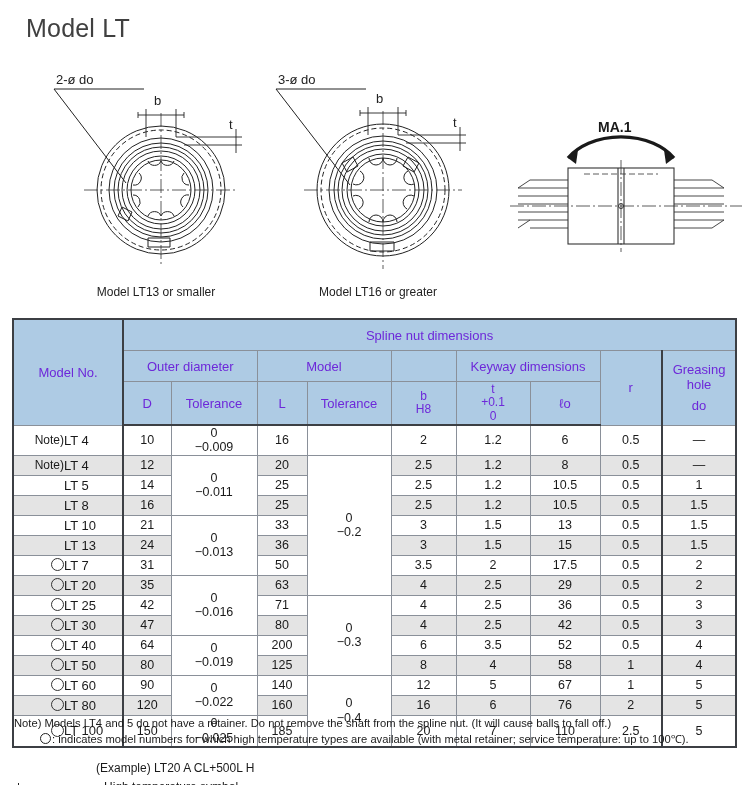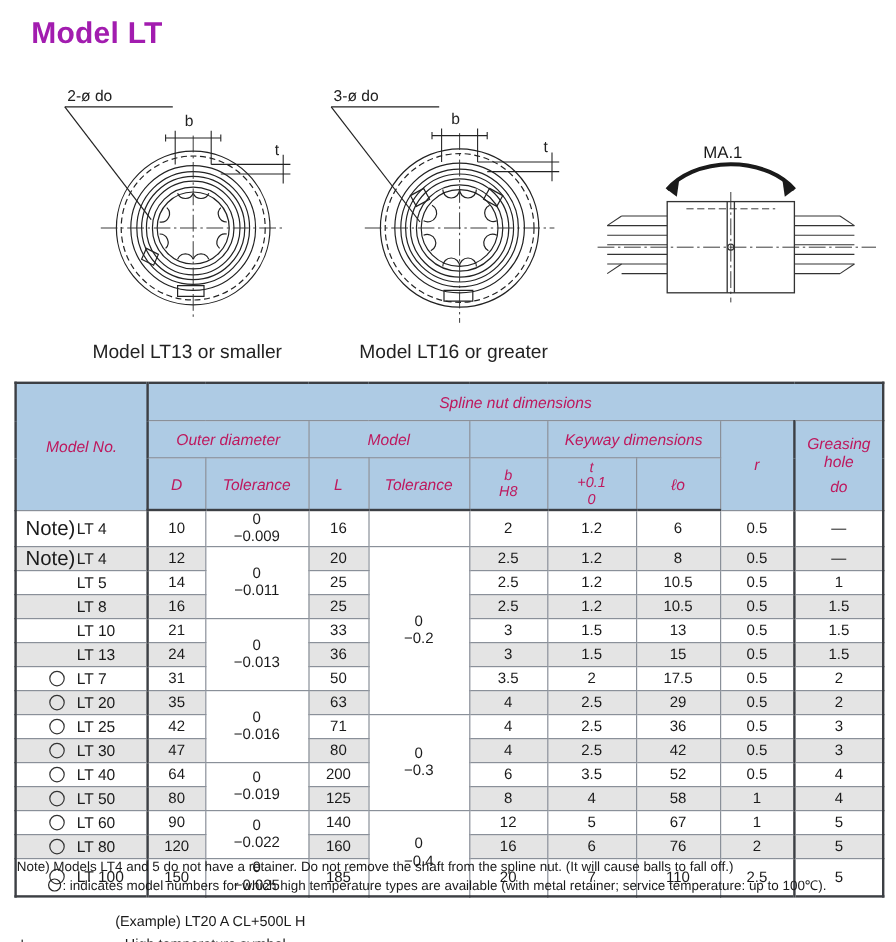--- a/index.html
+++ b/index.html
@@ -15,45 +15,45 @@
     position: relative;
     overflow: hidden;
   }
 
   
   .page-title {
     position: absolute;
     left: 26px;
     top: 14px;
     font-size: 25px;
-    font-weight: bold;
-    color: #a21caf;
+    font-weight: normal;
+    color: #404040;
     letter-spacing: 0.2px;
   }
 
   
   .drawings {
     position: absolute;
     left: 0;
     top: 55px;
     width: 747px;
     height: 255px;
   }
   .drawing {
     position: absolute;
   }
   .dwg-a { left: 36px;  top: 2px;  width: 240px; height: 250px; }
   .dwg-b { left: 258px; top: 2px;  width: 240px; height: 250px; }
-  .dwg-c { left: 494px; top: 55px; width: 240px; height: 165px; }
+  .dwg-c { left: 506px; top: 55px; width: 240px; height: 165px; font-weight: bold; }
 
   .dwg-caption {
     position: absolute;
     width: 100%;
     text-align: center;
-    font-size: 16px;
+    font-size: 12px;
     color: #222;
     white-space: nowrap;
   }
   .dwg-a .dwg-caption, .dwg-b .dwg-caption { top: 228px; left: 0; }
 
   
   .spec-table-wrap {
     position: absolute;
     left: 12px;
     top: 318px;
@@ -69,22 +69,21 @@
     border: 1px solid #8a9099;
     text-align: center;
     vertical-align: middle;
     padding: 0;
     color: #1a1a1a;
     font-weight: normal;
   }
   table.spec th {
     background: #aecbe4;
     font-size: 13px;
-    color: #be185d;
-    font-style: italic;
+    color: #6d28d9;
   }
   th.hdr-group { height: 30px; }
   th.hdr-mid   { height: 30px; }
   th.hdr-sub   { height: 42px; }
   th.greasing-cell {
     text-align: left;
     padding-left: 10px;
   }
   .sub-stack {
     line-height: 1.12;
@@ -110,22 +109,22 @@
   }
   .model-inner {
     display: flex;
     align-items: center;
     height: 100%;
     padding: 0 8px 0 6px;
   }
   .mark {
     width: 44px;
     flex: 0 0 44px;
-    text-align: center;
-    font-size: 17px;
+    text-align: right;
+    font-size: 12px;
     line-height: 1;
   }
   .mark .ring {
     display: inline-block;
     width: 11px;
     height: 11px;
     border: 1px solid #333;
     border-radius: 50%;
     margin-left: 10px;
     vertical-align: -1px;

